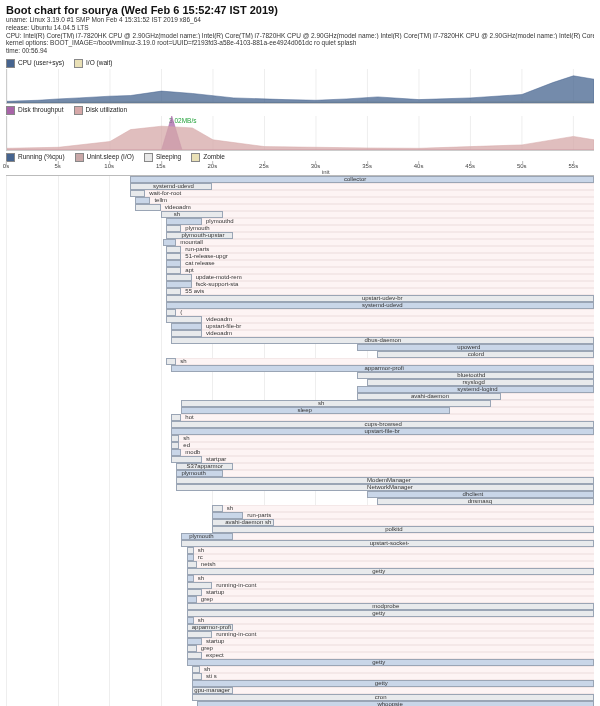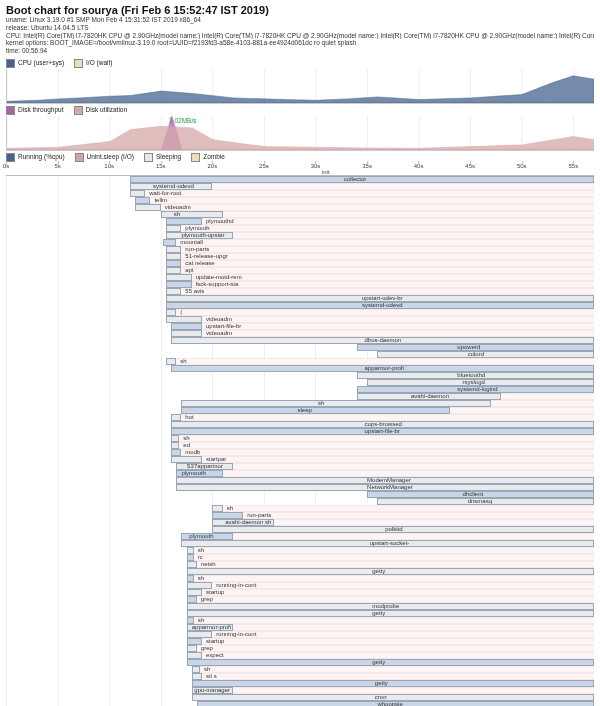--- a/index.html
+++ b/index.html
@@ -25,21 +25,21 @@
   .row .bar{position:absolute;top:0;height:7px;background:#eef0f3;border:1px solid #9aa5b5;box-sizing:border-box;}
   .row .bar.b-blue{background:#c9d6e8;}
   .row .bar.b-grey{background:#e8eaec;}
   .row .lbl{position:absolute;top:0;font-size:6px;color:#333;line-height:7px;white-space:nowrap;padding-left:2px;}
 </style>
 </head>
 <body>
 <div id="wrap">
 
 <div id="header">
-  <div id="title">Boot chart for sourya (Fri Feb  6 15:52:47 IST 2019)</div>
+  <div id="title">Boot chart for sourya (Wed Feb  6 15:52:47 IST 2019)</div>
   <div id="hlines">
         <div class="hline">uname: Linux 3.19.0 #1 SMP Mon Feb 4 15:31:52 IST 2019 x86_64</div>
         <div class="hline">release: Ubuntu 14.04.5 LTS</div>
         <div class="hline">CPU: Intel(R) Core(TM) i7-7820HK CPU @ 2.90GHz(model name:) Intel(R) Core(TM) i7-7820HK CPU @ 2.90GHz(model name:) Intel(R) Core(TM) i7-7820HK CPU @ 2.90GHz(model name:) Intel(R) Core(TM) i7-7820HK CPU @ 2.90</div>
         <div class="hline">kernel options: BOOT_IMAGE=/boot/vmlinuz-3.19.0 root=UUID=f2193fd3-a58e-4103-881a-ee4924d061dc ro quiet splash</div>
         <div class="hline">time: 00:56.94</div>
       </div>
 </div>
 
 <div class="legend" id="leg-cpu"><span class="item"><span class="sw" style="background: rgb(70, 100, 143);"></span><span>CPU (user+sys)</span></span><span class="item"><span class="sw" style="background: rgb(233, 224, 182);"></span><span>I/O (wait)</span></span></div>

